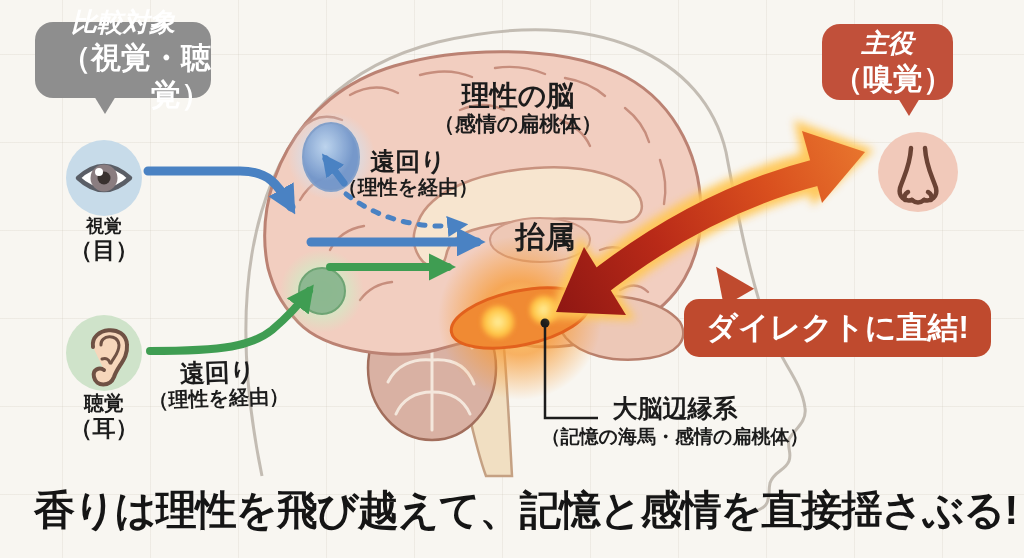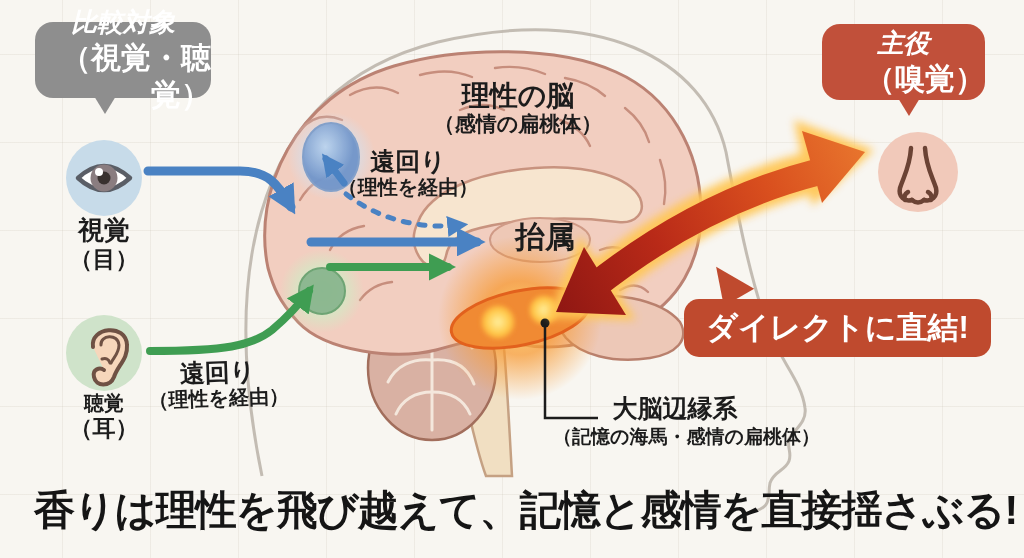--- a/index.html
+++ b/index.html
@@ -173,36 +173,36 @@
       <path d="M330,267 H448" stroke-width="8" marker-end="url(#mGreen)"></path>
     </g>
   </svg>
 
   <div class="bubble" style="left:35px;top:22px;width:176px;height:76px;background:#8e8e8e;">
     <div class="b1">比較対象</div>
     <div class="b2">（視覚・聴覚）</div>
   </div>
   <div class="tail" style="left:94px;top:96px;border-top:18px solid #8e8e8e;"></div>
 
-  <div class="bubble" style="left:822px;top:24px;width:163px;height:76px;background:#c1503a;">
+  <div class="bubble" style="left:822px;top:24px;width:131px;height:76px;background:#c1503a;">
     <div class="b1">主役</div>
     <div class="b2">（嗅覚）</div>
   </div>
   <div class="tail" style="left:898px;top:98px;border-top:18px solid #c1503a;"></div>
 
   <div class="sense-circle" style="left:66px;top:140px;width:76px;height:76px;background:#c7dbe9;">
     <svg width="76" height="76" viewBox="0 0 76 76">
       <path d="M12,38 Q38,14 64,38 Q38,62 12,38 Z" fill="#ffffff" stroke="#5a5e66" stroke-width="4.5" stroke-linejoin="round"></path>
       <circle cx="38" cy="38" r="13.5" fill="#8a7d80"></circle>
       <circle cx="38" cy="38" r="6.5" fill="#39312f"></circle>
       <circle cx="33" cy="32" r="4" fill="#ffffff"></circle>
     </svg>
   </div>
   <div class="lbl" style="left:54px;top:216px;width:100px;">
-    <div style="font-size:26px;">視覚</div>
+    <div style="font-size:18px;">視覚</div>
     <div style="font-size:23px;">（目）</div>
   </div>
 
   <div class="sense-circle" style="left:66px;top:315px;width:76px;height:76px;background:#cfe3ca;">
     <svg width="76" height="76" viewBox="0 0 76 76">
       <path d="M27,32 C24,12 60,8 61,30 C62,44 52,50 48,62 C44,72 30,72 28,62 C26,54 34,52 38,55" fill="#f6d6bb" stroke="#6f5144" stroke-width="4" stroke-linecap="round" stroke-linejoin="round"></path>
       <path d="M35,30 C34,20 52,18 53,30 C53,38 48,42 45,48" fill="none" stroke="#6f5144" stroke-width="3" stroke-linecap="round"></path>
       <path d="M36,44 q6,-2 8,4" fill="none" stroke="#6f5144" stroke-width="3" stroke-linecap="round"></path>
     </svg>
   </div>
@@ -238,18 +238,18 @@
   <div class="lbl" style="left:148px;top:358px;width:140px;transform:rotate(-2deg);">
     <div style="font-size:25px;">遠回り</div>
     <div style="font-size:20px;">（理性を経由）</div>
   </div>
 
   <div class="direct-tail" style="left:712px;top:262px;"></div>
   <div class="direct-box" style="left:684px;top:299px;width:307px;height:58px;">ダイレクトに直結!</div>
 
   <div class="lbl" style="left:530px;top:394px;width:290px;">
     <div style="font-size:25px;">大脳辺縁系</div>
-    <div style="font-size:19px;margin-top:3px;text-align:right;">（記憶の海馬・感情の扁桃体）</div>
+    <div style="font-size:19px;margin-top:3px;">（記憶の海馬・感情の扁桃体）</div>
   </div>
 
   <div class="headline">香りは理性を飛び越えて、記憶と感情を直接揺さぶる!</div>
 
 </div>
 
 </body></html>

